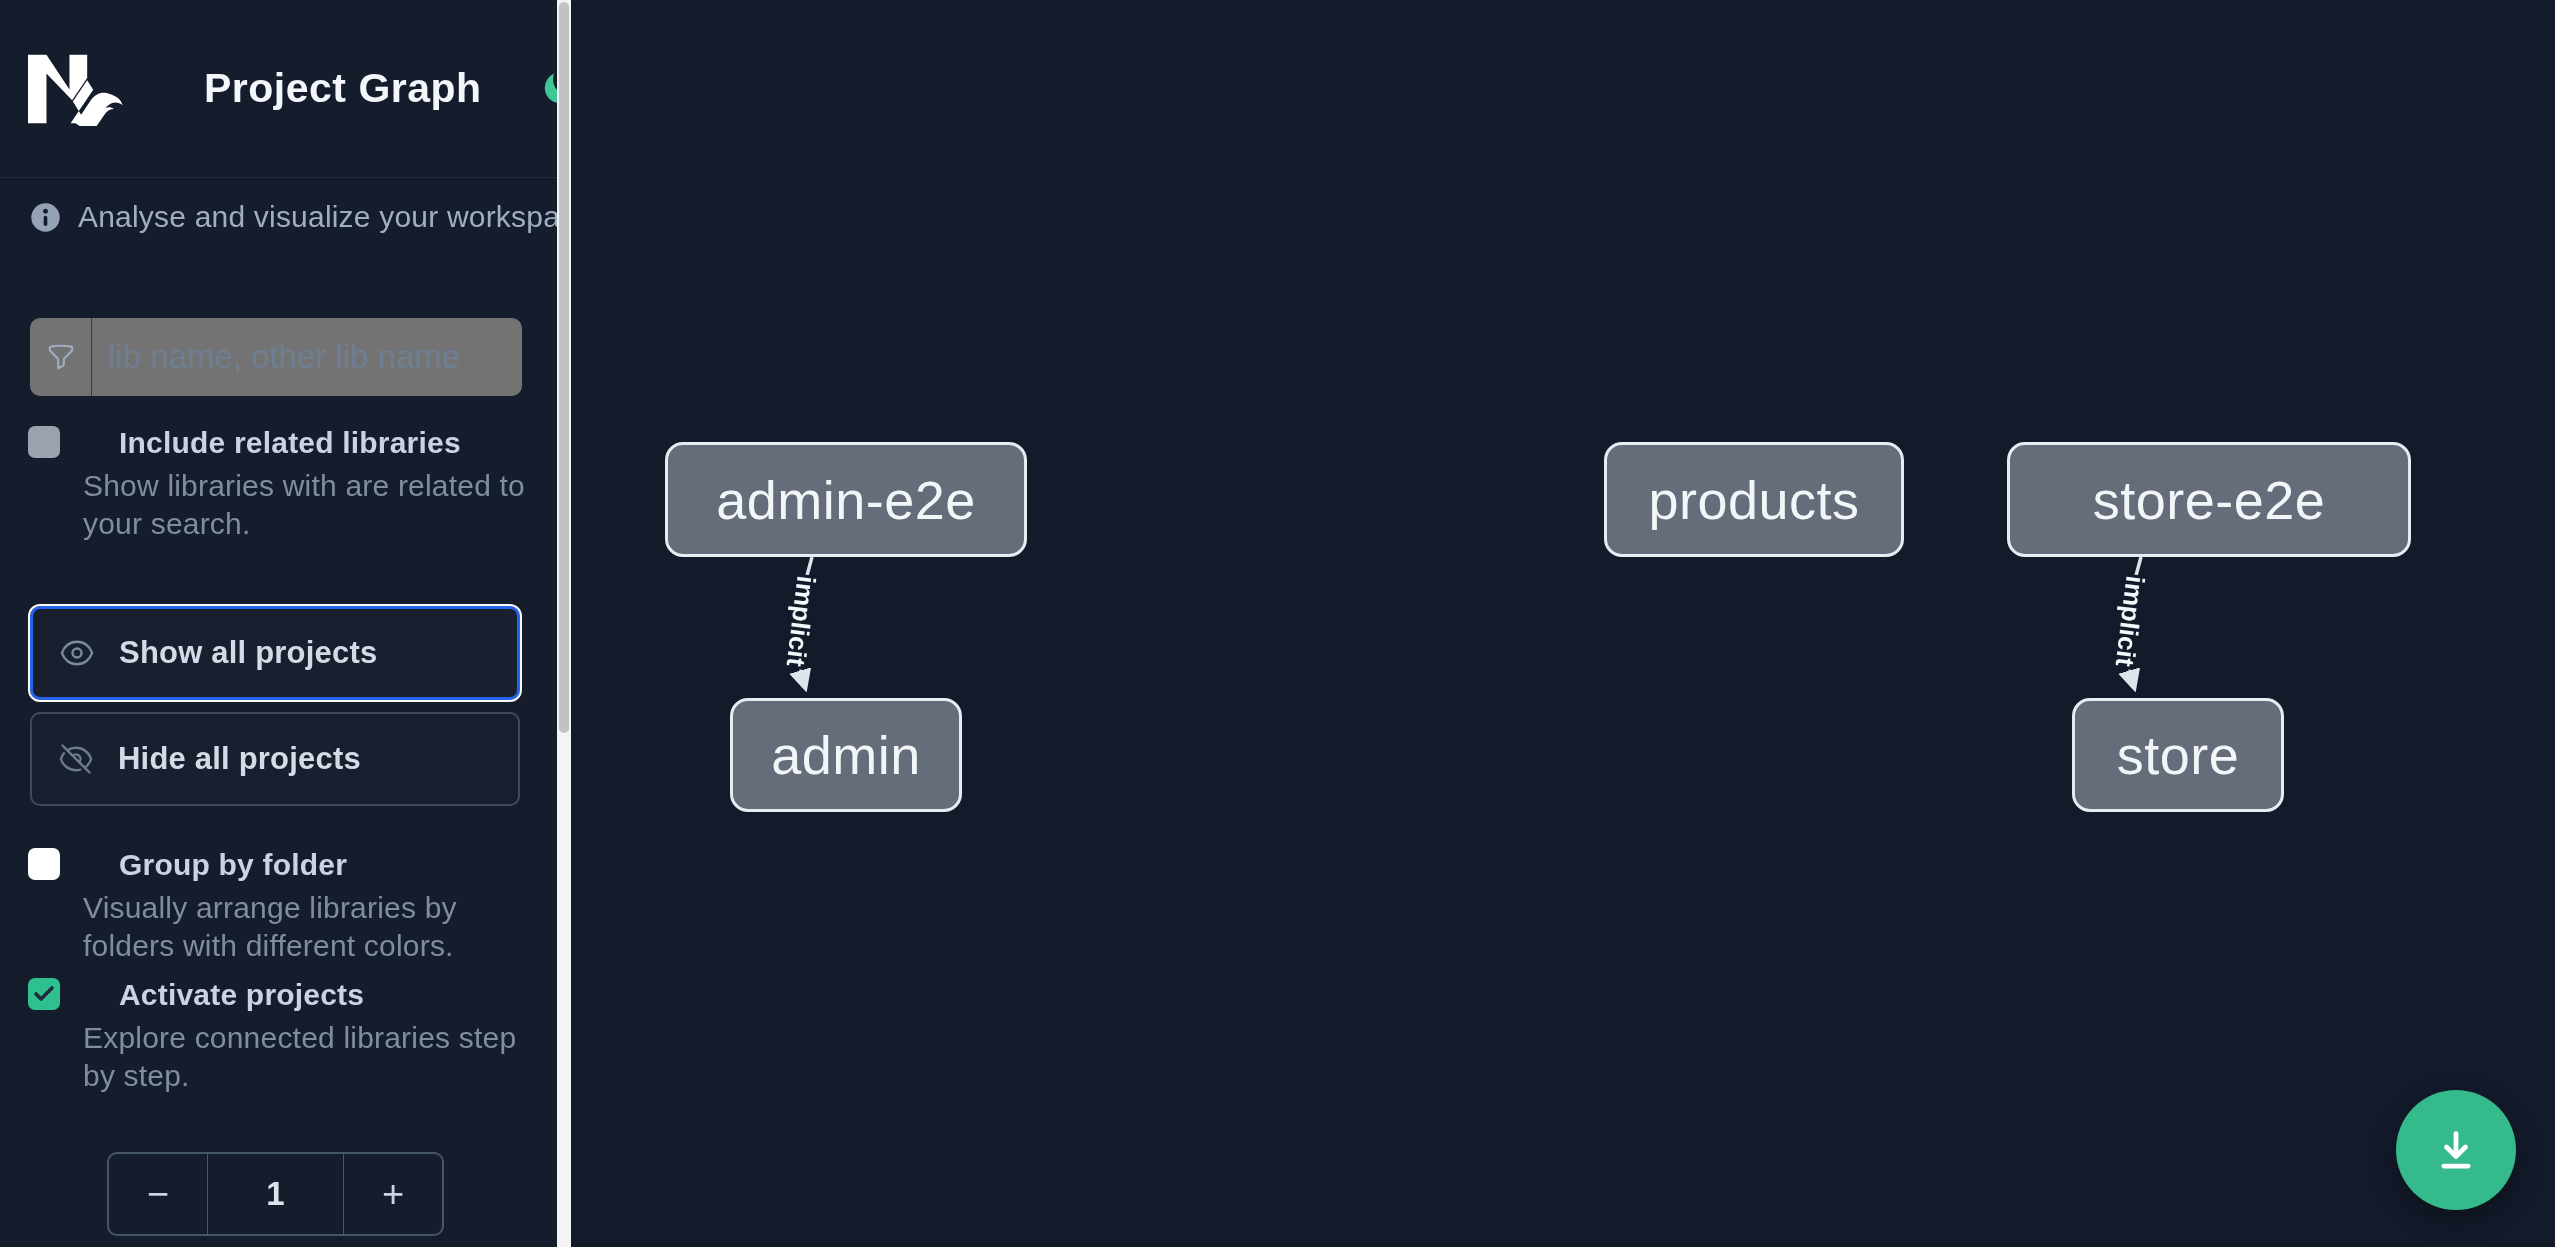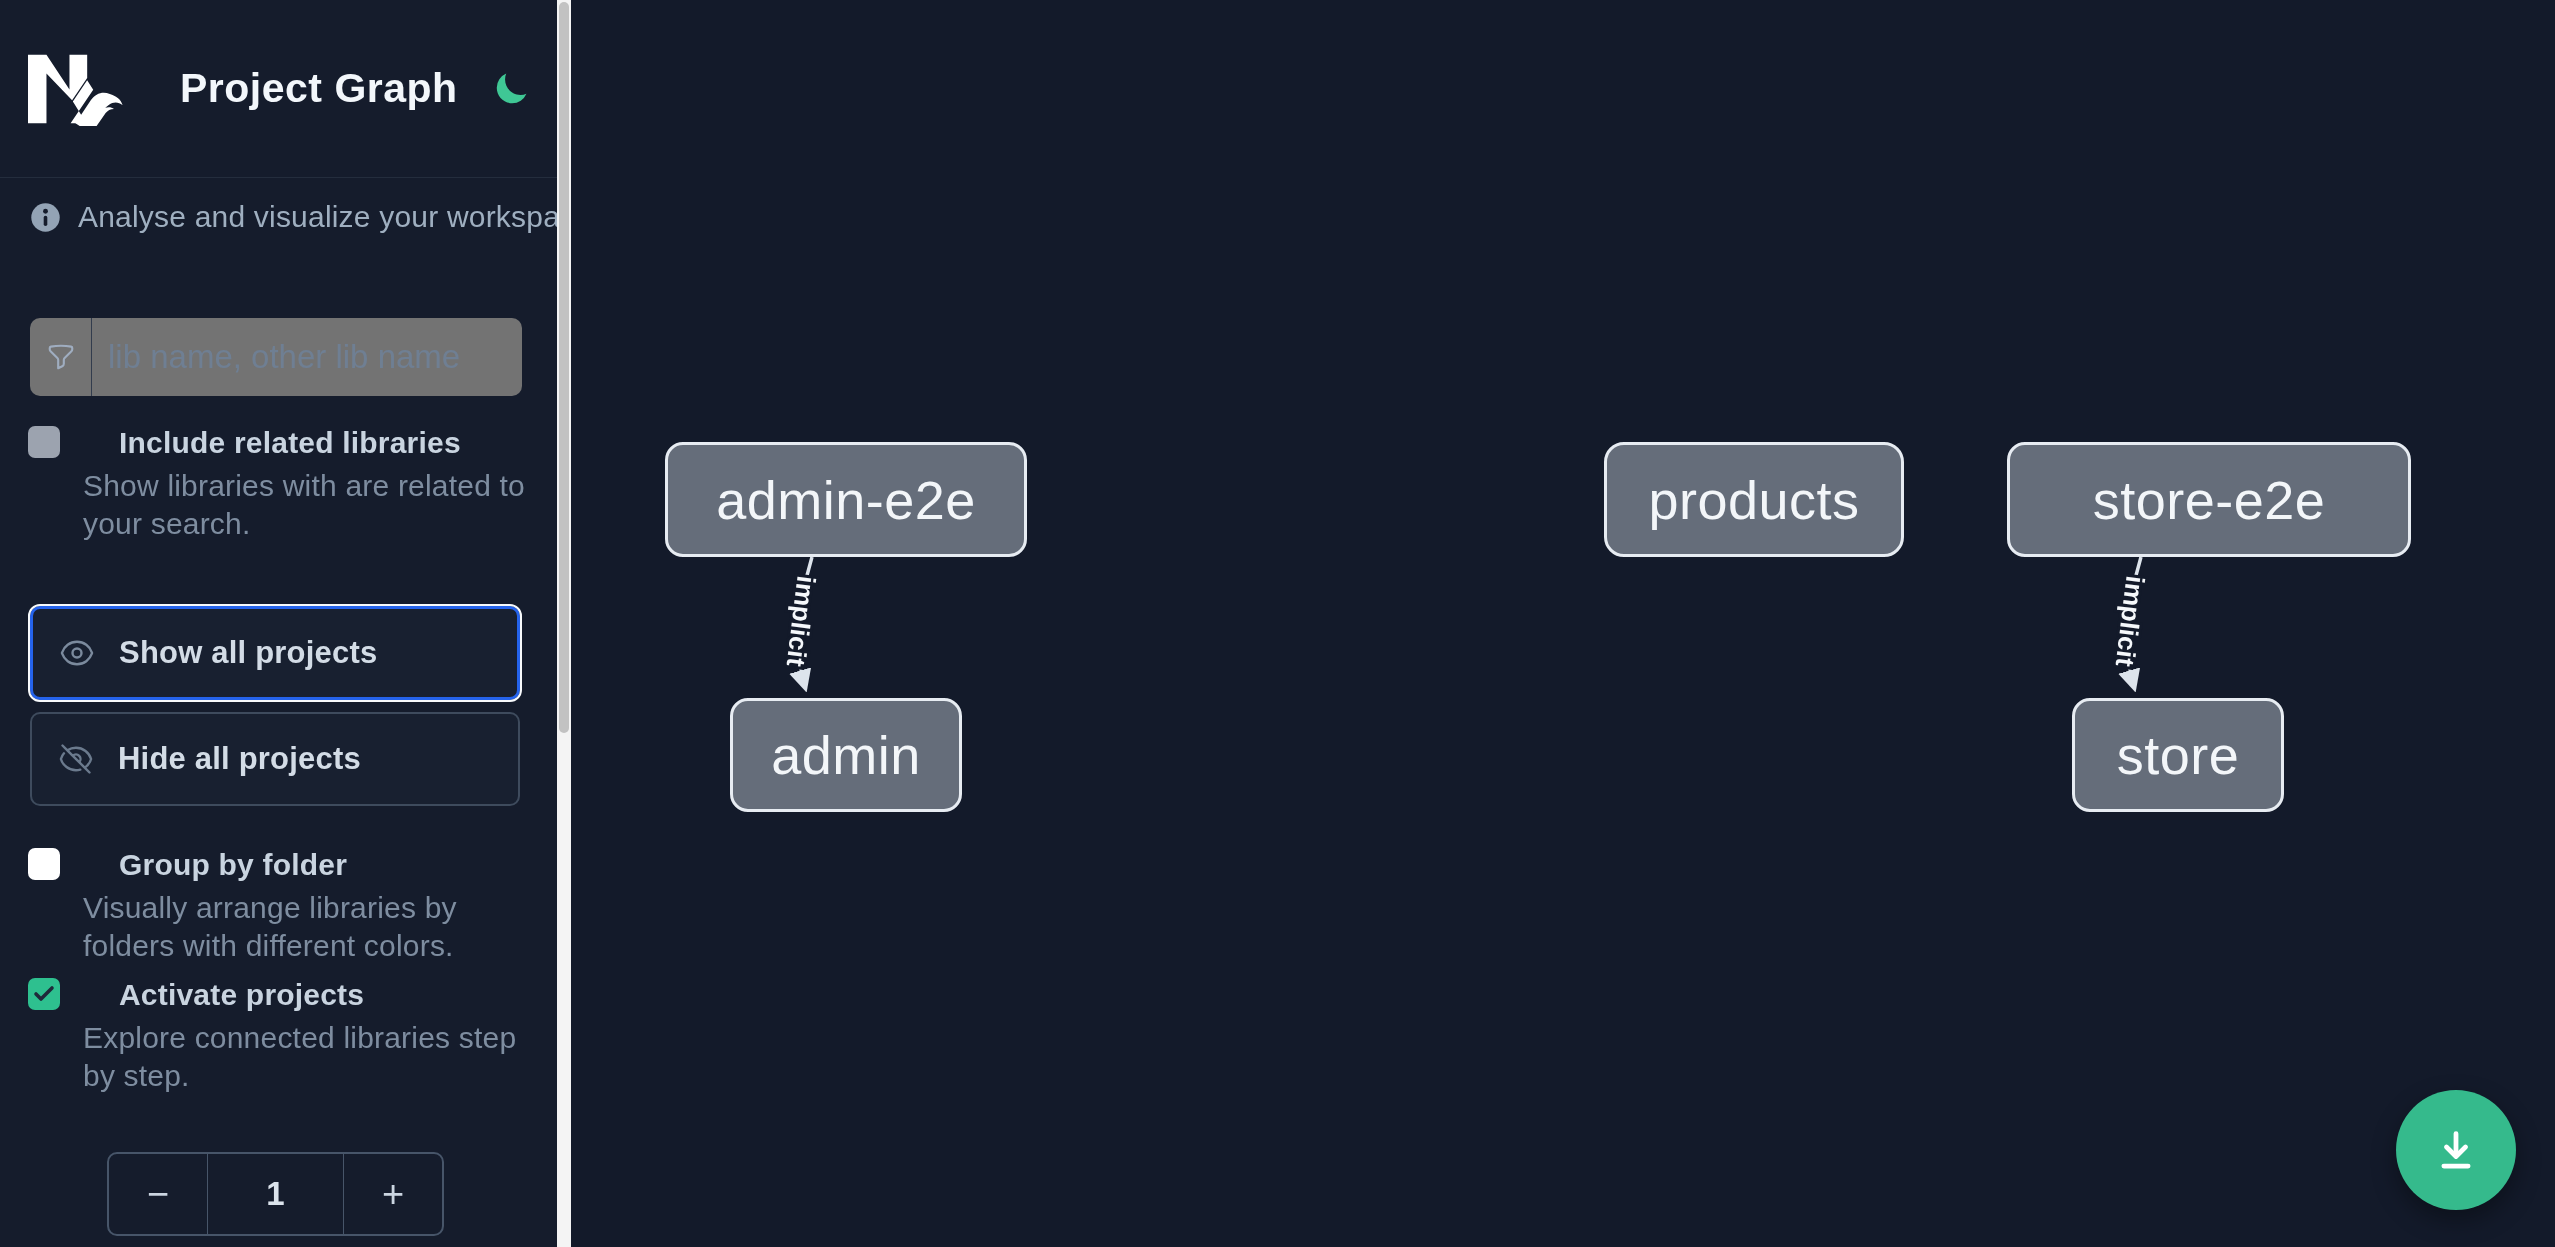--- a/index.html
+++ b/index.html
@@ -12,20 +12,21 @@
 
   
   .sidebar {
     position:absolute; left:0; top:0; width:557px; height:1247px;
     background:#151c2c;
   }
   .sb-header {
     position:absolute; left:0; top:0; width:557px; height:178px;
     display:flex; align-items:center; padding-left:28px;
     border-bottom:1px solid #242d3d;
+    gap:24px;
   }
   .nx-logo { width:98px; height:74px; flex:0 0 auto; }
   .app-title {
     margin-left:54px; font-size:41px; font-weight:600; color:#f3f7fb;
     letter-spacing:0.5px; white-space:nowrap;
   }
   .moon-btn { margin-left:34px; width:38px; height:38px; cursor:pointer; }
   .moon-btn svg { width:38px; height:38px; }
 
   .info-row {
@@ -120,21 +121,21 @@
   }
   .node {
     position:absolute; height:115px;
     background:#656d7a; border:3px solid #e7ecf2; border-radius:18px;
     display:flex; align-items:center; justify-content:center;
     color:#f3f6f9; font-size:54px; letter-spacing:0.5px;
     cursor:pointer; white-space:nowrap;
   }
   .node.n-admin-e2e { left:94px;   top:442px; width:362px; }
   .node.n-common-ui { left:552px;  top:442px; width:380px; }
-  .node.n-products  { left:1033px; top:442px; width:300px;border-radius:20px; }
+  .node.n-products  { left:1033px; top:442px; width:300px; }
   .node.n-store-e2e { left:1436px; top:442px; width:404px; }
   .node.n-admin     { left:159px;  top:698px; width:232px; height:114px; }
   .node.n-store     { left:1501px; top:698px; width:212px; height:114px; }
 
   .edges-svg {
     position:absolute; left:0; top:0; width:1984px; height:1247px;
     pointer-events:none;
   }
   .edge-path { stroke:#dde4ec; stroke-width:3.5; fill:none; }
   .edge-label {

